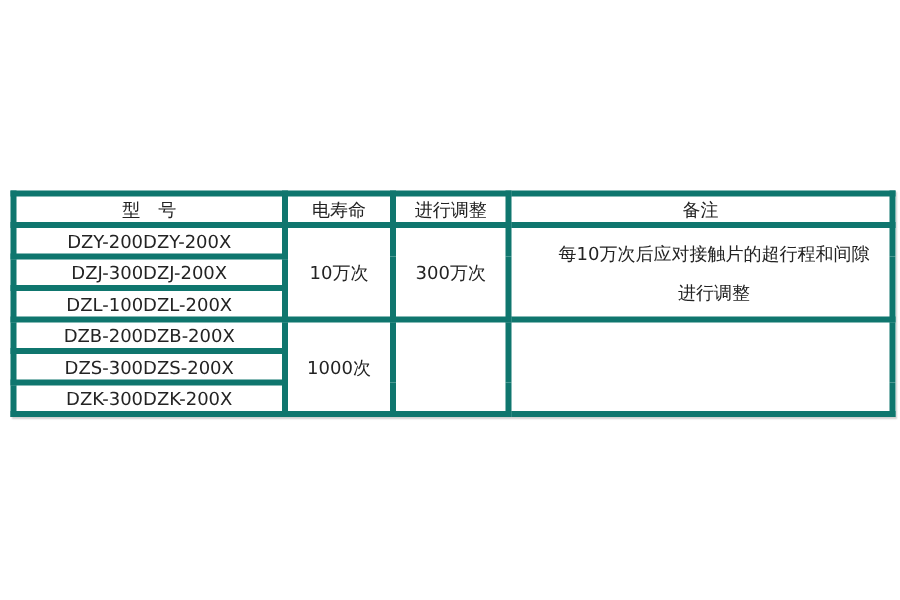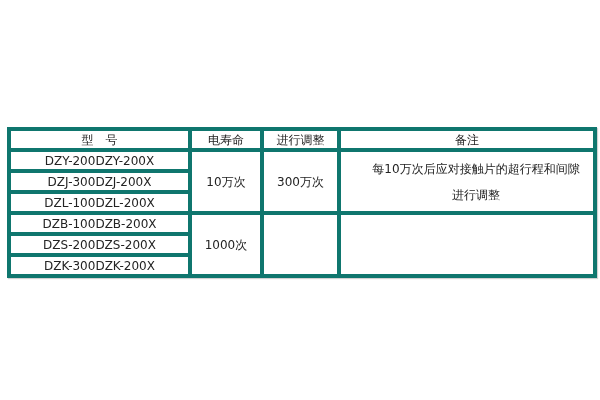--- a/index.html
+++ b/index.html
@@ -98,32 +98,32 @@
       <td>
         <div class="pair">
           <span>DZL-100</span>
           <span>DZL-200X</span>
         </div>
       </td>
     </tr>
     <tr>
       <td>
         <div class="pair">
-          <span>DZB-100</span>
+          <span>DZB-200</span>
           <span>DZB-200X</span>
         </div>
       </td>
       <td rowspan="3">1000次</td>
       <td rowspan="3"></td>
       <td rowspan="3"></td>
     </tr>
     <tr>
       <td>
         <div class="pair">
-          <span>DZS-200</span>
+          <span>DZS-300</span>
           <span>DZS-200X</span>
         </div>
       </td>
     </tr>
     <tr>
       <td>
         <div class="pair">
           <span>DZK-300</span>
           <span>DZK-200X</span>
         </div>

